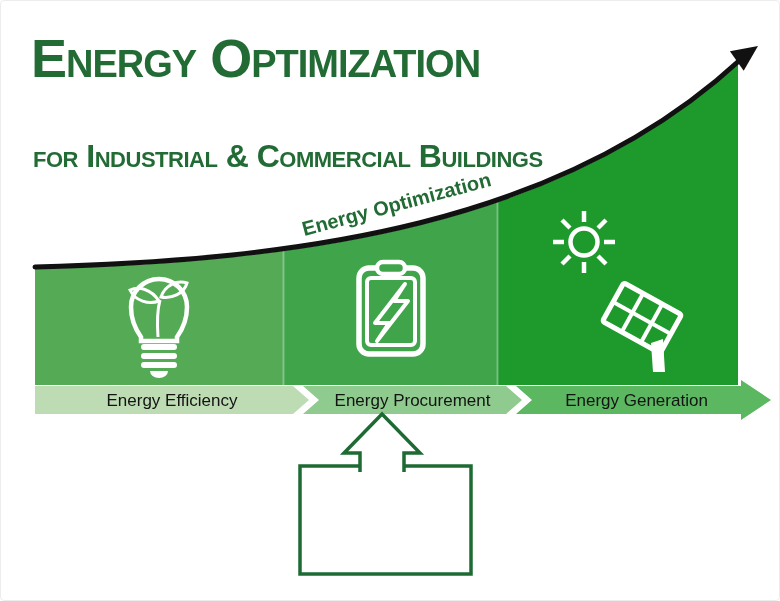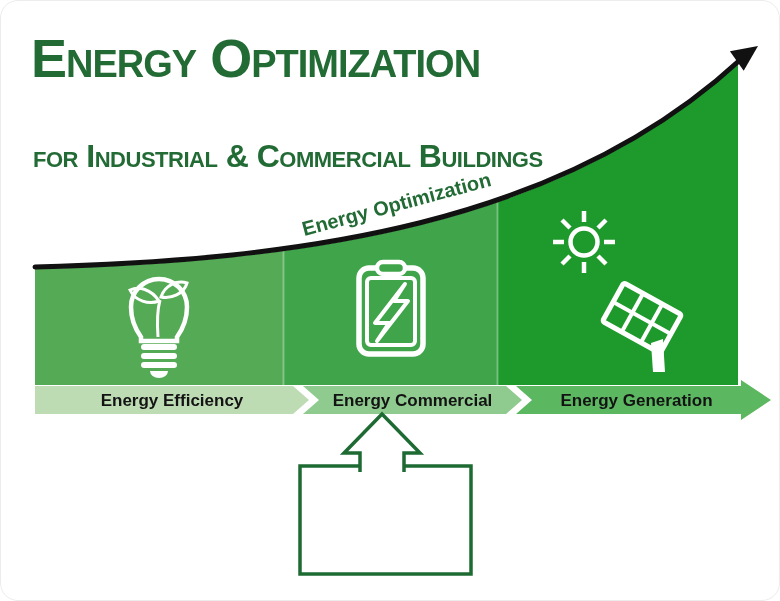--- a/index.html
+++ b/index.html
@@ -1,21 +1,21 @@
 <!DOCTYPE html>
 <html><head>
 <meta charset="utf-8">
 <style>
   html,body{margin:0;padding:0;background:#ffffff;}
   .card{
     position:relative;
     width:780px;height:601px;
     background:#ffffff;
     border:1px solid #ececec;
-    border-radius:18px;
+    border-radius:4px;
     overflow:hidden;
     box-sizing:border-box;
     font-family:"Liberation Sans", sans-serif;
   }
   .layer{position:absolute;left:0;top:0;}
   .title{
     position:absolute;left:30px;top:30px;
     font-size:54px;font-weight:700;line-height:1;
     font-variant:small-caps;
     letter-spacing:-1px;
@@ -30,21 +30,21 @@
   }
   .curve-label{
     position:absolute;left:266px;top:192px;width:260px;height:26px;
     transform:rotate(-15deg);
     font-size:20px;font-weight:700;color:#226b35;
     text-align:center;white-space:nowrap;
   }
   .stage-label{
     position:absolute;top:386px;height:27px;
     display:flex;align-items:center;justify-content:center;
-    font-size:17px;font-weight:700;color:#131313;white-space:nowrap;
+    font-size:17px;font-weight:400;color:#131313;white-space:nowrap;
   }
   .stage-label.s1{left:34px;width:274px;}
   .stage-label.s2{left:318px;width:187px;}
   .stage-label.s3{left:531px;width:209px;}
   .marker-text{
     position:absolute;left:299px;top:465px;width:171px;height:108px;
     display:flex;align-items:center;justify-content:center;text-align:center;
     font-size:33px;font-weight:700;line-height:1.18;color:#141414;
     padding:0 6px;box-sizing:border-box;
   }
@@ -123,17 +123,17 @@
       <rect x="299" y="465" width="171" height="108" fill="#ffffff" stroke="#1d6b33" stroke-width="3.5"></rect>
       <path d="M359,471 L359,452 L343,452 L381,413 L419,452 L403,452 L403,471" fill="#ffffff" stroke="#1d6b33" stroke-width="3.5" stroke-linejoin="miter"></path>
     </g>
   </svg>
 
   <div class="title">Energy Optimization</div>
   <div class="subtitle">for Industrial &amp; Commercial Buildings</div>
   <div class="curve-label">Energy Optimization</div>
 
   <div class="stage-label s1">Energy Efficiency</div>
-  <div class="stage-label s2">Energy Commercial</div>
+  <div class="stage-label s2">Energy Procurement</div>
   <div class="stage-label s3">Energy Generation</div>
 
 
 </div>
 
 </body></html>

